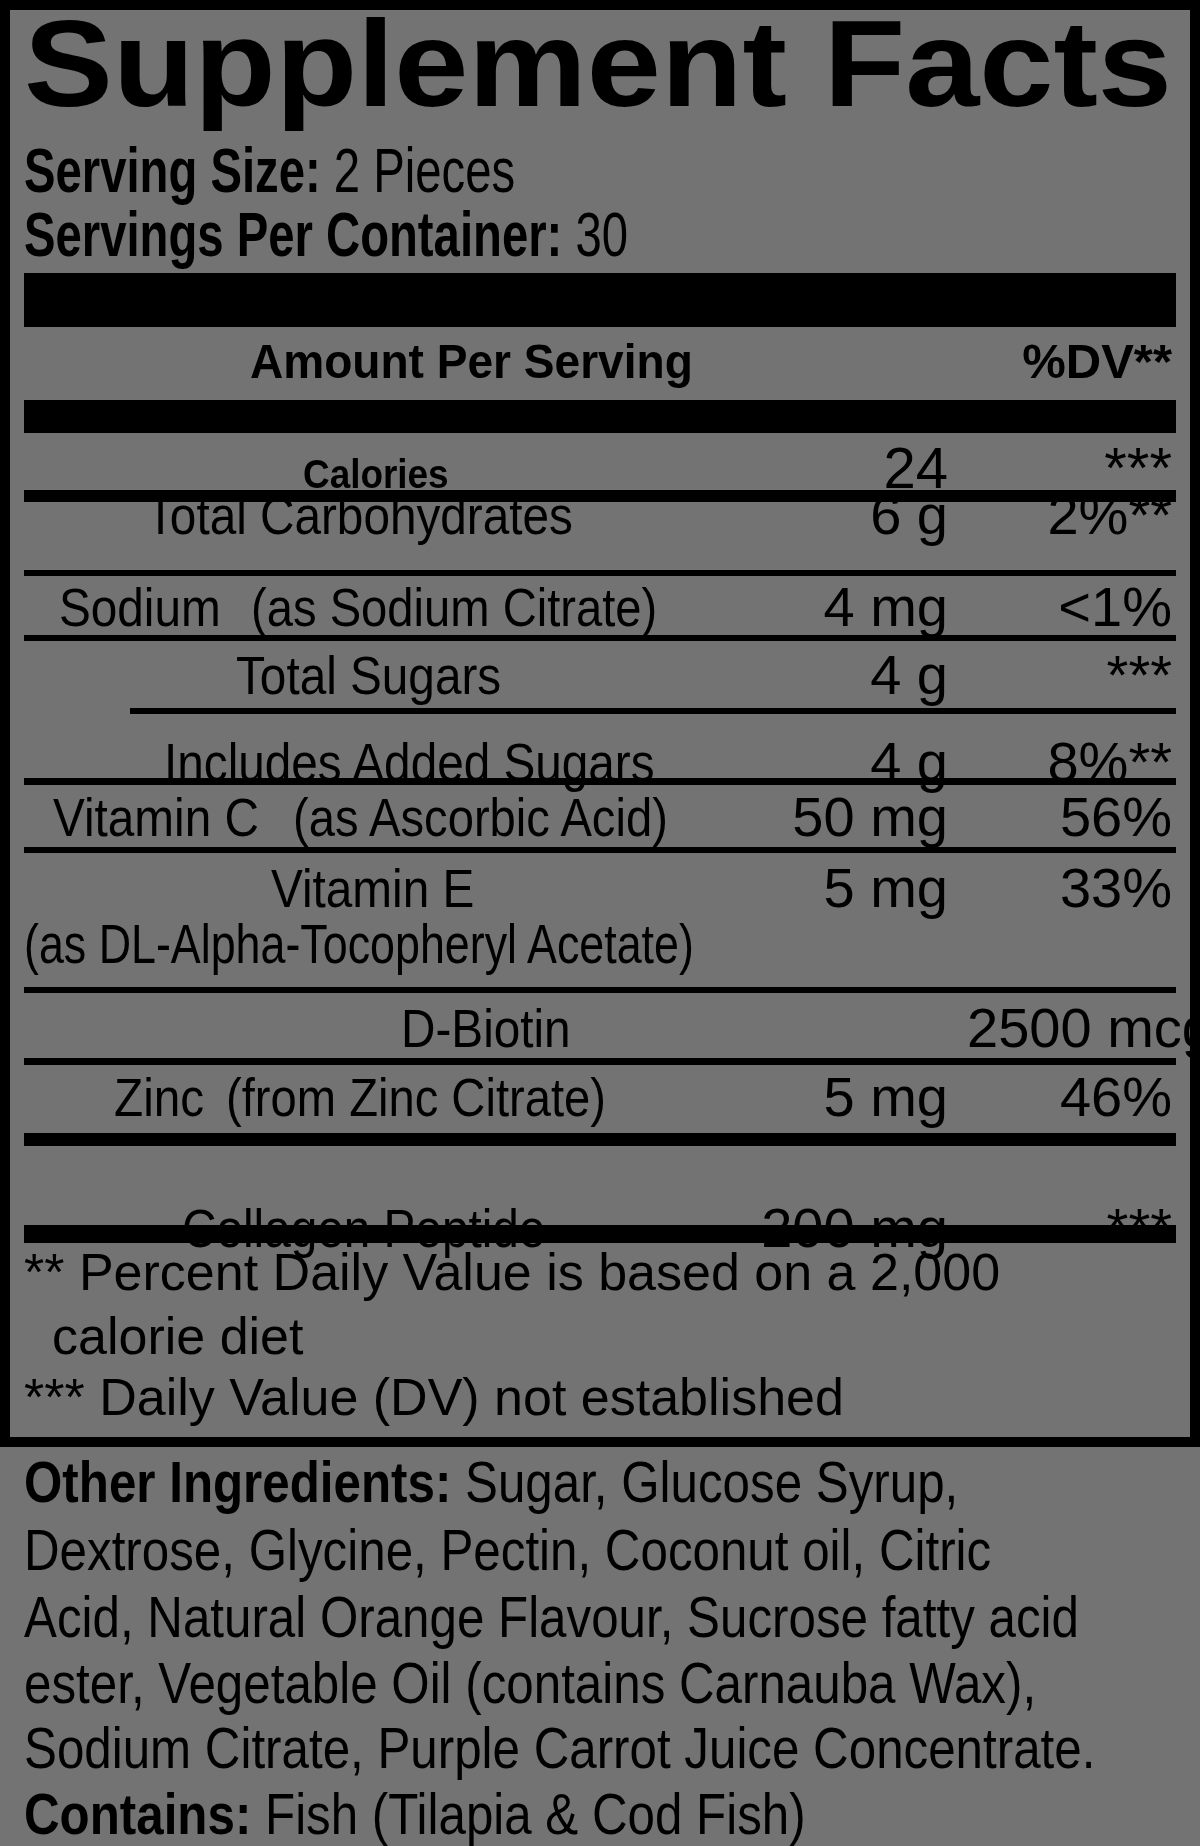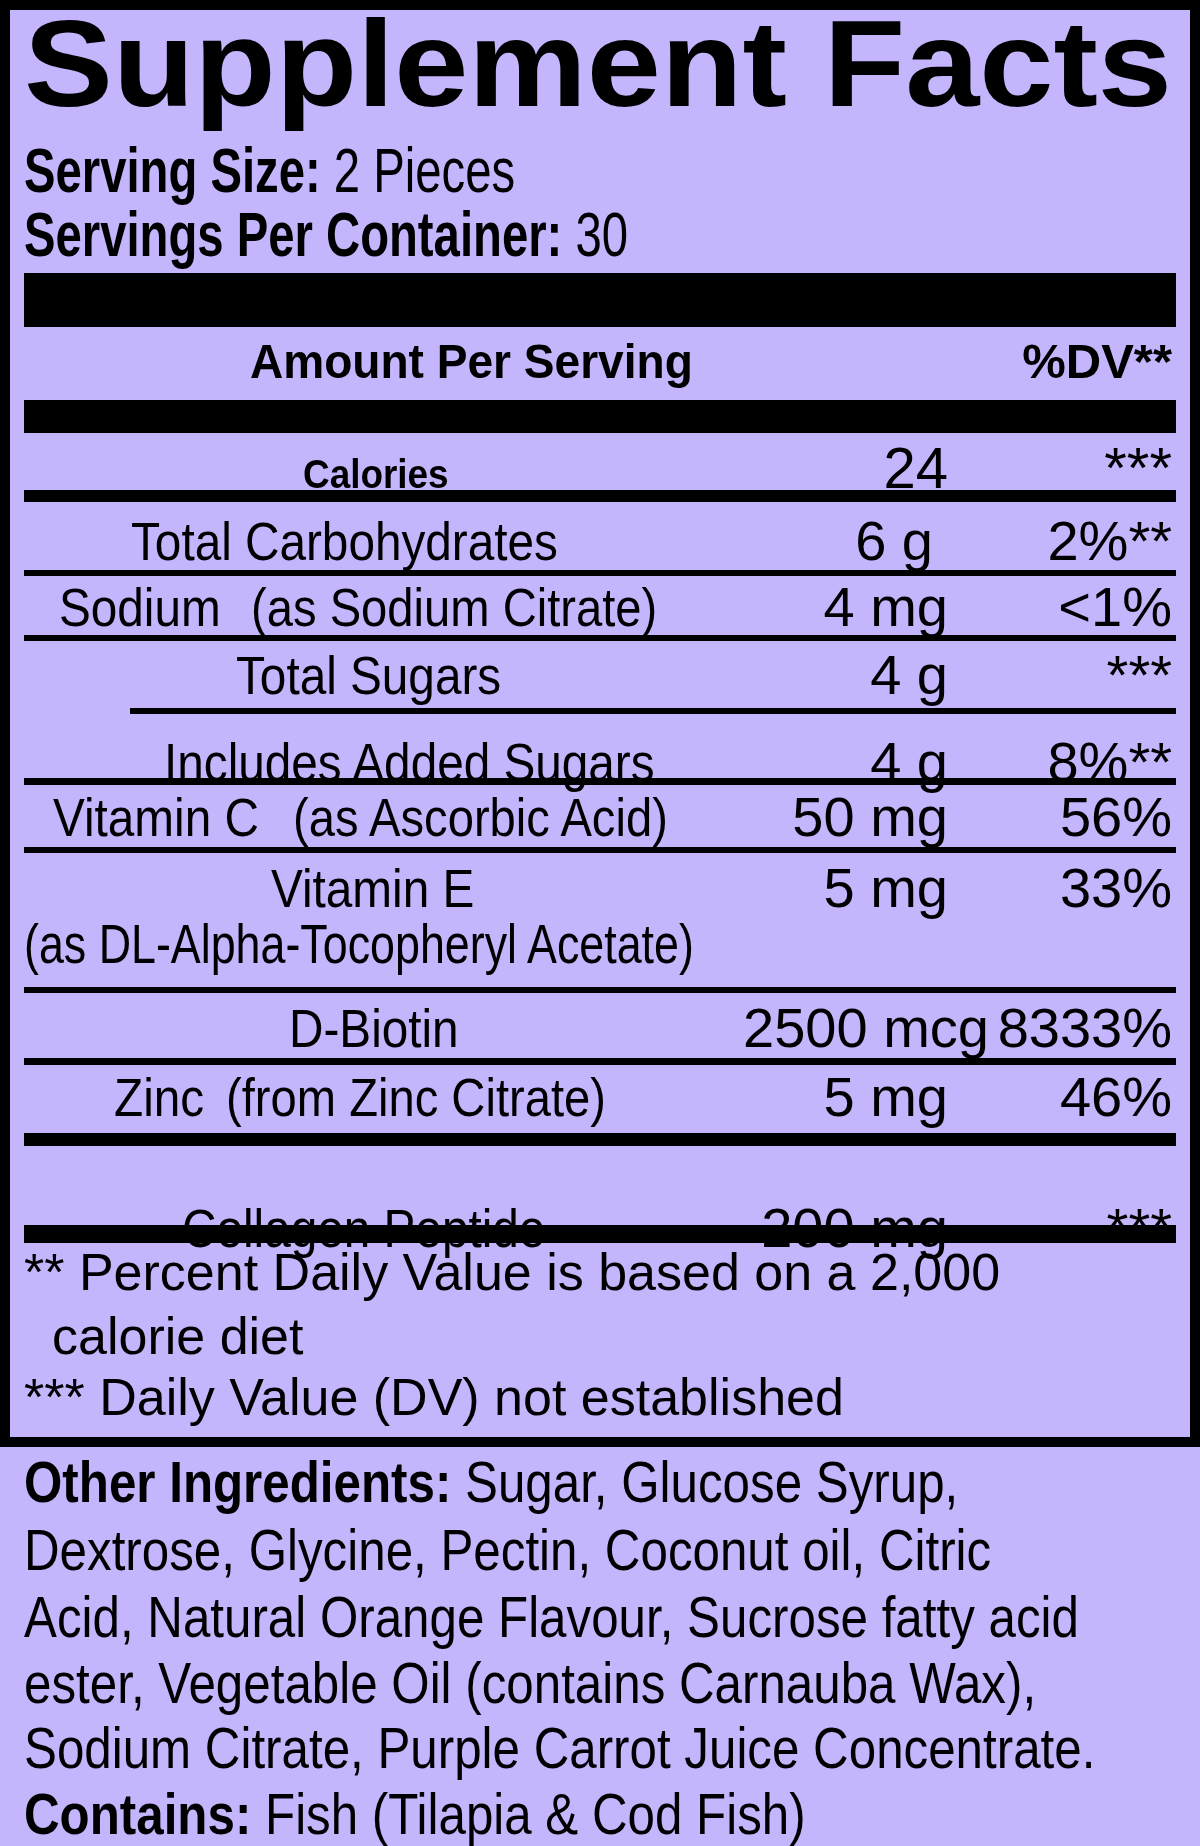--- a/index.html
+++ b/index.html
@@ -1,16 +1,16 @@
 <!DOCTYPE html>
 <html><head>
 <meta charset="utf-8">
 <style>
   html,body{margin:0;padding:0;background:#fff;}
-  .label{position:relative;width:1200px;height:1846px;background:#c4b5fd;color:#000;
+  .label{position:relative;width:1200px;height:1846px;background:#737373;color:#000;
          font-family:"Liberation Sans","DejaVu Sans",sans-serif;overflow:hidden;}
   .box{position:absolute;left:0;top:0;width:1180px;height:1427px;border:10px solid #000;}
   .abs{position:absolute;line-height:1;}
   .bar{position:absolute;background:#000;left:24px;width:1152px;}
   .sep{position:absolute;background:#000;left:24px;width:1152px;}
   .sep.ind{left:130px;width:1046px;}
   .row{position:absolute;left:24px;width:1148px;display:flex;align-items:baseline;}
   .name{flex:1;font-size:53px;white-space:nowrap;text-align:center;}
   .amt{width:205px;text-align:right;font-size:56px;white-space:nowrap;}
   .dv{width:224px;text-align:right;font-size:56px;white-space:nowrap;}
@@ -56,21 +56,21 @@
 
   <div class="bar" style="top:400px;height:33px;"></div>
 
   <div class="row" style="top:434px;">
     <div class="name b" style="font-size:41px;"><span class="tx">Calories</span></div>
     <div class="amt" style="font-size:58px;">24</div>
     <div class="dv" style="font-size:58px;">***</div>
   </div>
   <div class="sep" style="top:490px;height:12px;"></div>
 
-  <div class="row" style="top:508px;gap:15px;">
+  <div class="row" style="top:482px;">
     <div class="name"><span class="tx">Total Carbohydrates</span></div>
     <div class="amt">6 g</div>
     <div class="dv">2%**</div>
   </div>
   <div class="sep" style="top:570px;height:6px;"></div>
 
   <div class="row" style="top:574px;">
     <div class="name"><span class="tx">Sodium</span><span class="pr">(as Sodium Citrate)</span></div>
     <div class="amt">4 mg</div>
     <div class="dv">&lt;1%</div>
@@ -104,21 +104,20 @@
     <div class="dv">33%</div>
   </div>
   <div class="abs" style="left:24px;top:916px;">
     <span class="cond2" style="font-size:56px;">(as DL-Alpha-Tocopheryl Acetate)</span>
   </div>
   <div class="sep" style="top:987px;height:6px;"></div>
 
   <div class="row" style="top:995px;">
     <div class="name"><span class="tx">D-Biotin</span></div>
     <div class="amt">2500 mcg</div>
-    <div class="dv">8333%</div>
   </div>
   <div class="sep" style="top:1058px;height:7px;"></div>
 
   <div class="row" style="top:1064px;">
     <div class="name"><span class="tx">Zinc</span><span class="pr">(from Zinc Citrate)</span></div>
     <div class="amt">5 mg</div>
     <div class="dv">46%</div>
   </div>
   <div class="bar" style="top:1133px;height:13px;"></div>
 

